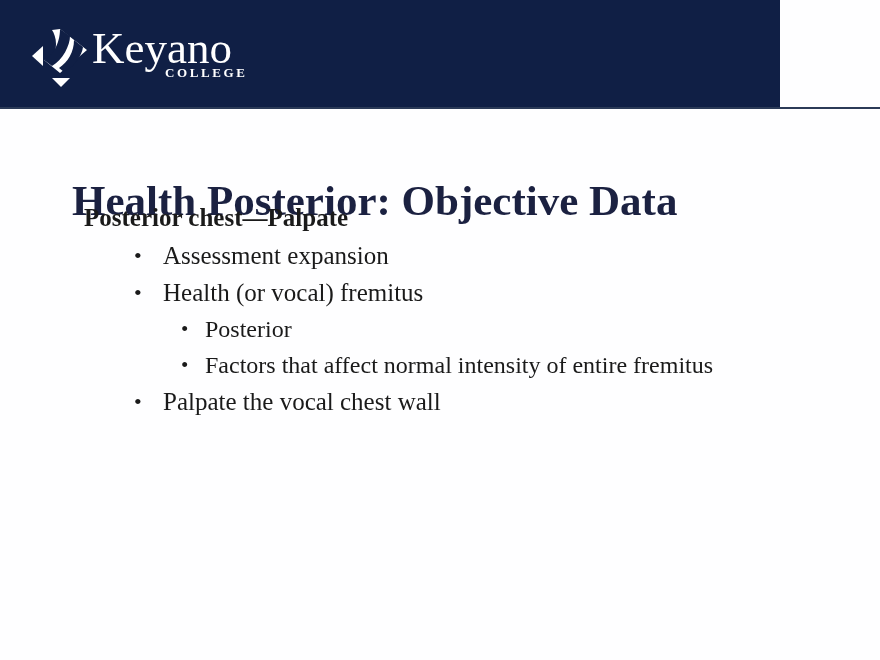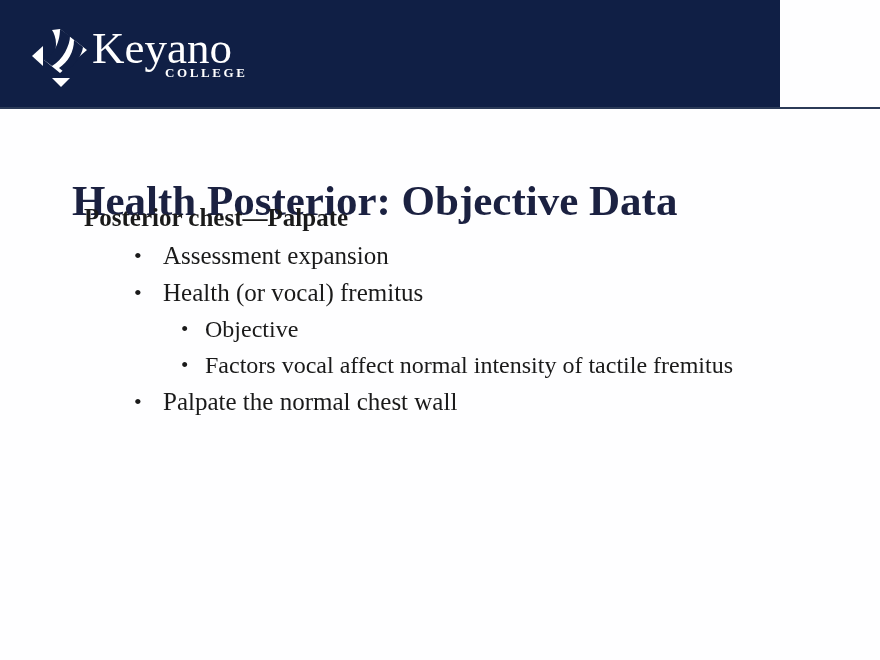--- a/index.html
+++ b/index.html
@@ -187,23 +187,23 @@
     <div class="bullet-row lvl1">
       <span class="bullet-glyph">•</span>
       <span class="bullet-text">Assessment expansion</span>
     </div>
     <div class="bullet-row lvl1">
       <span class="bullet-glyph">•</span>
       <span class="bullet-text">Health (or vocal) fremitus</span>
     </div>
     <div class="bullet-row lvl2">
       <span class="bullet-glyph">•</span>
-      <span class="bullet-text">Objective</span>
+      <span class="bullet-text">Posterior</span>
     </div>
     <div class="bullet-row lvl2">
       <span class="bullet-glyph">•</span>
-      <span class="bullet-text">Factors vocal affect normal intensity of tactile fremitus</span>
+      <span class="bullet-text">Factors that affect normal intensity of entire fremitus</span>
     </div>
     <div class="bullet-row lvl1">
       <span class="bullet-glyph">•</span>
-      <span class="bullet-text">Palpate the normal chest wall</span>
+      <span class="bullet-text">Palpate the vocal chest wall</span>
     </div>
   </div>
 
 </body></html>

